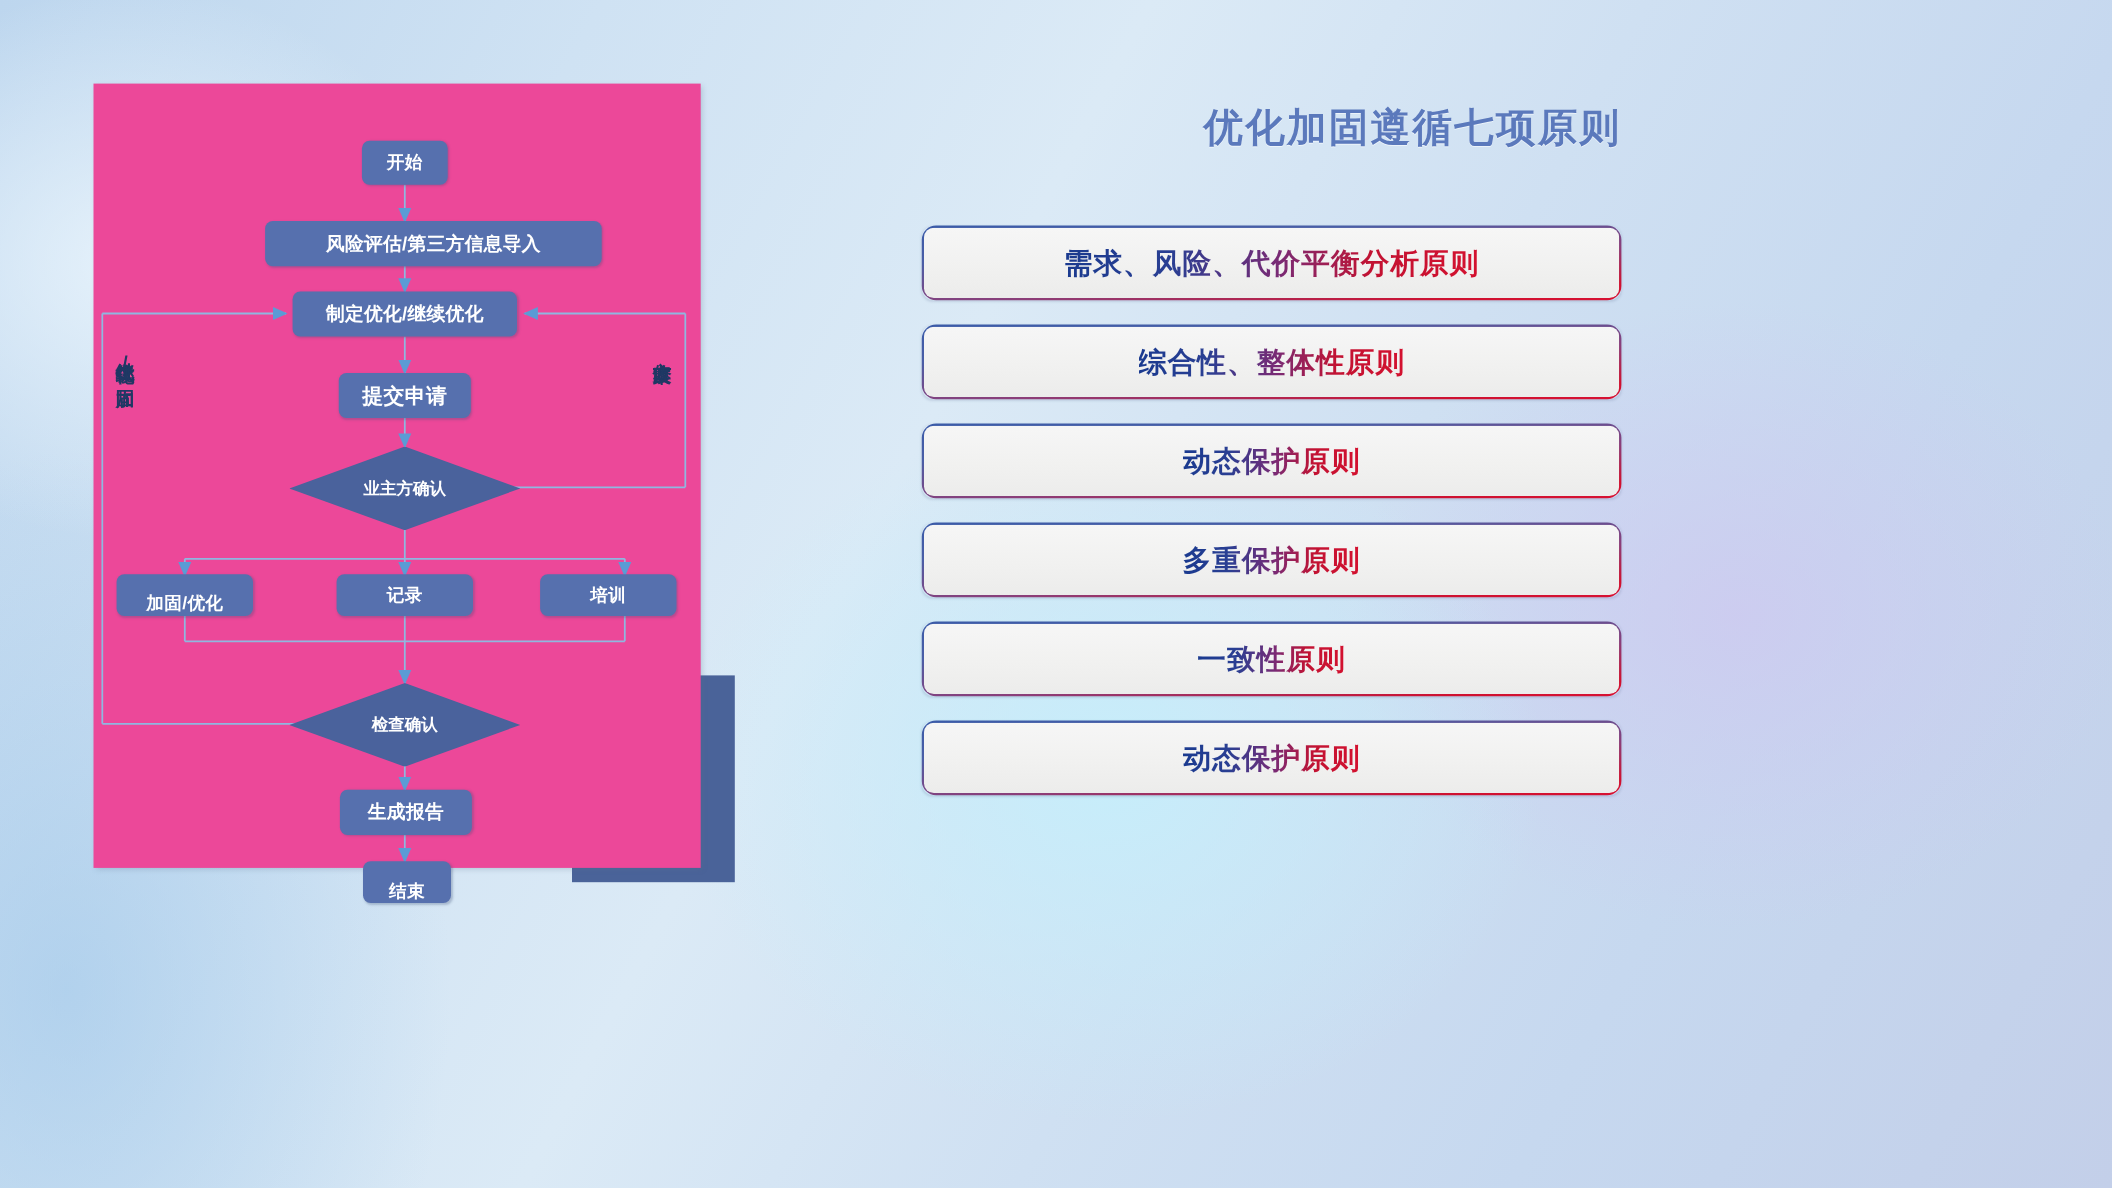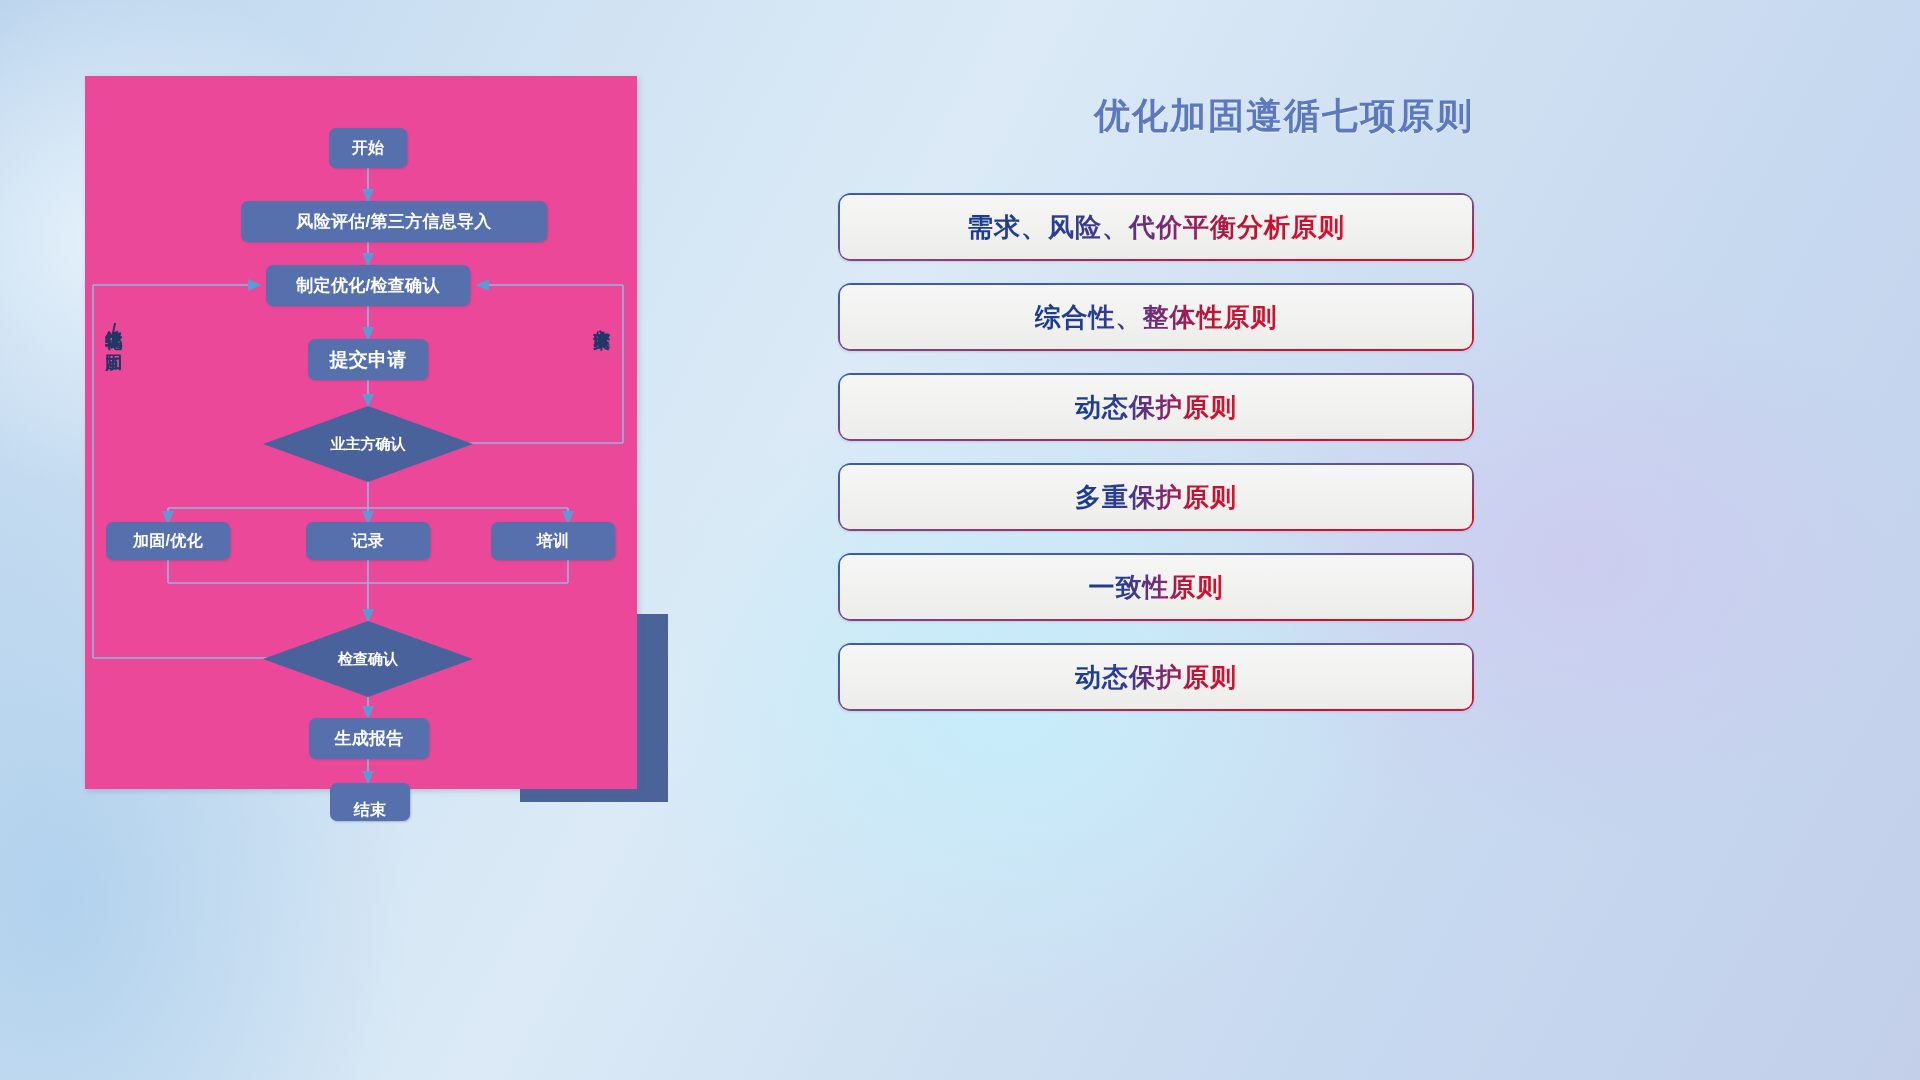--- a/index.html
+++ b/index.html
@@ -70,20 +70,21 @@
   .pill {
     position: relative;
     height: 68px;
     margin-bottom: 22px;
     border-radius: 11px;
     background: linear-gradient(180deg, #f6f6f6 0%, #f1f1f0 55%, #ececeb 100%);
     display: flex; align-items: center; justify-content: center;
     box-shadow: 0 1px 2px rgba(70,90,130,0.16);
     border: 2px solid transparent;
     background-clip: padding-box;
+    margin-top: 12px;
   }
   .pill::before {
     content: "";
     position: absolute; left: -2px; top: -2px; right: -2px; bottom: -2px;
     border-radius: 13px;
     background: linear-gradient(175deg, #3b5ba8 0%, #4a5ea6 28%, #8a3f7a 60%, #cf1130 88%, #d81233 100%);
     z-index: -1;
   }
   .pill-text {
     font-size: 26px; font-weight: bold;
@@ -147,32 +148,32 @@
 
   <div class="node" style="left:244px; top:52px; width:78px; height:40px; font-size:16px;">
     <span>开始</span>
   </div>
 
   <div class="node" style="left:156px; top:125px; width:306px; height:41px; font-size:17px;">
     <span>风险评估/第三方信息导入</span>
   </div>
 
   <div class="node" style="left:181px; top:189px; width:204px; height:41px; font-size:17px;">
-    <span>制定优化/检查确认</span>
+    <span>制定优化/继续优化</span>
   </div>
 
   <div class="node" style="left:223px; top:263px; width:120px; height:41px; font-size:19px;">
     <span>提交申请</span>
   </div>
 
   <div class="diamond" style="left:178px; top:330px; width:210px; height:76px; font-size:15px;">
     <span>业主方确认</span>
   </div>
 
-  <div class="node" style="left:21px; top:446px; width:124px; height:38px; font-size:16px;">
+  <div class="node" style="left:21px; top:446px; width:124px; height:38px; font-size:16px;align-items:flex-end;">
     <span>加固/优化</span>
   </div>
 
   <div class="node" style="left:221px; top:446px; width:124px; height:38px; font-size:16px;">
     <span>记录</span>
   </div>
 
   <div class="node" style="left:406px; top:446px; width:124px; height:38px; font-size:16px;">
     <span>培训</span>
   </div>

